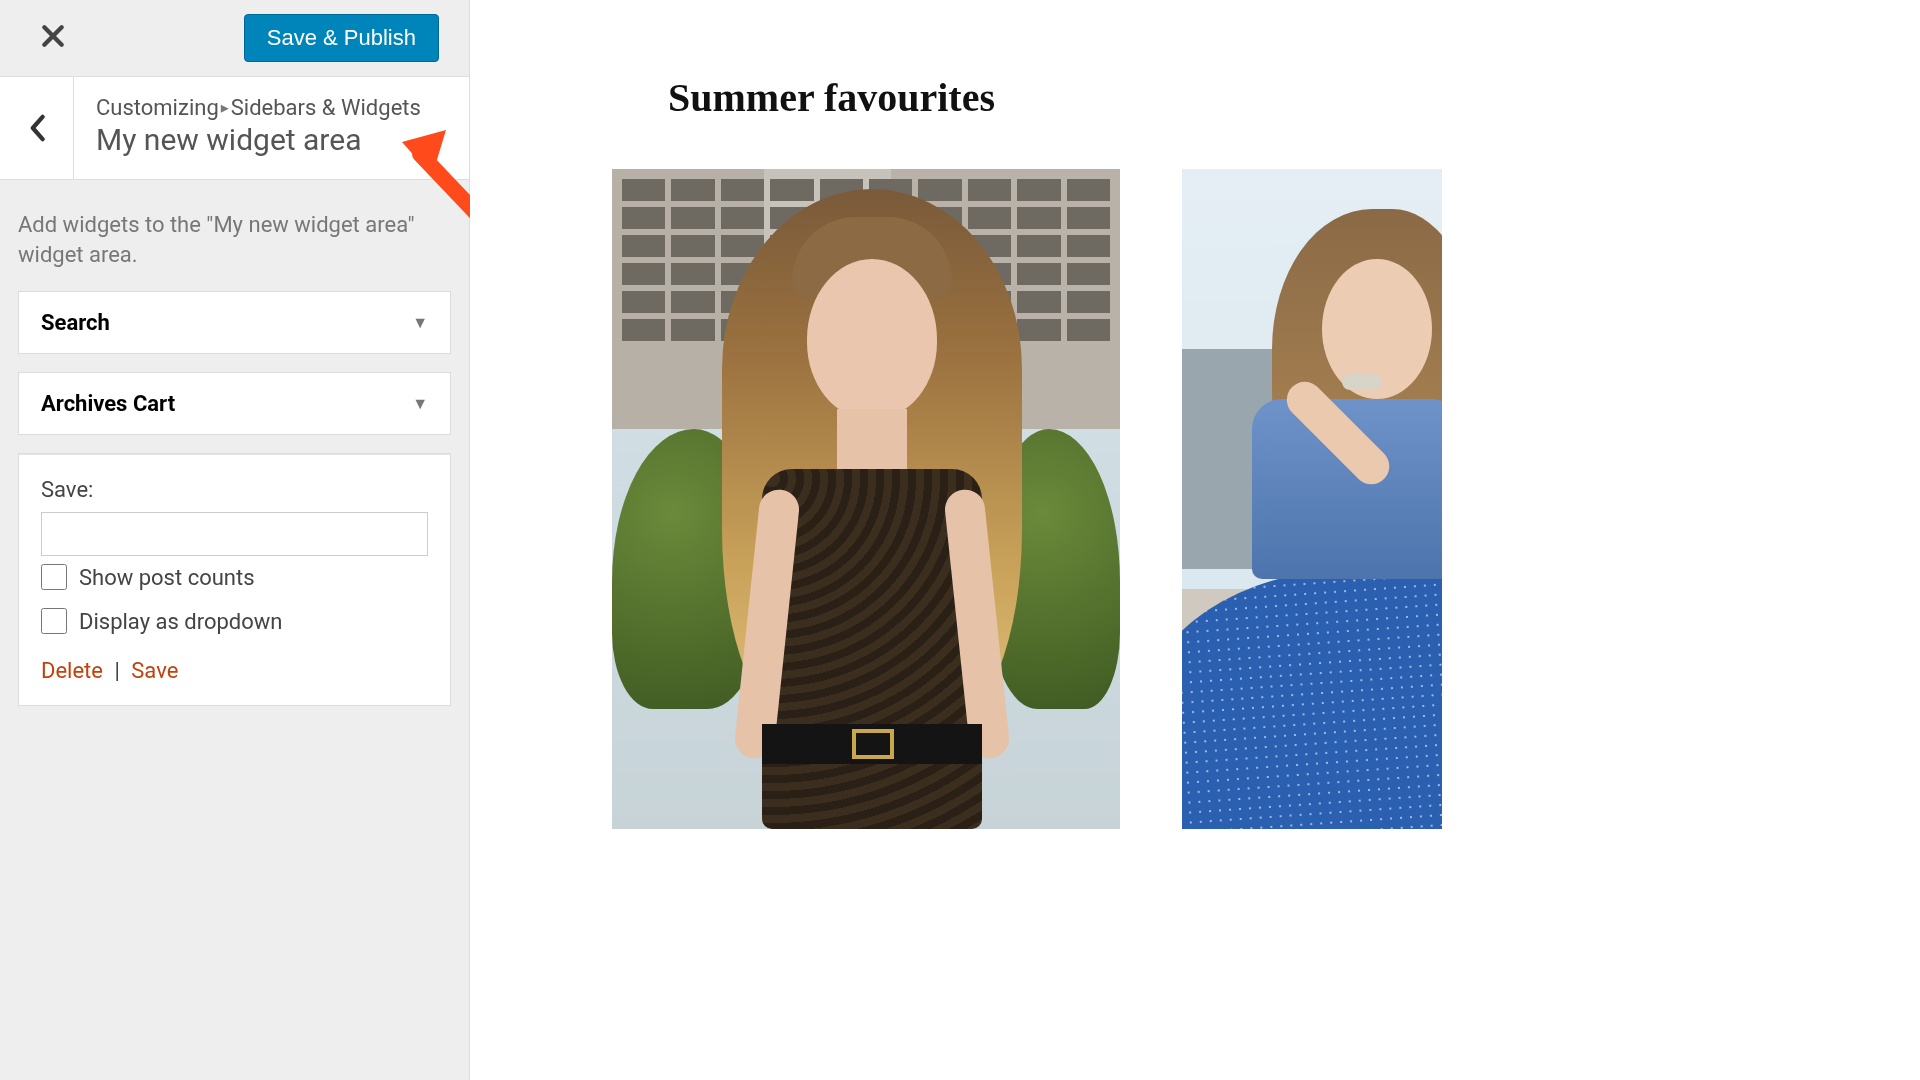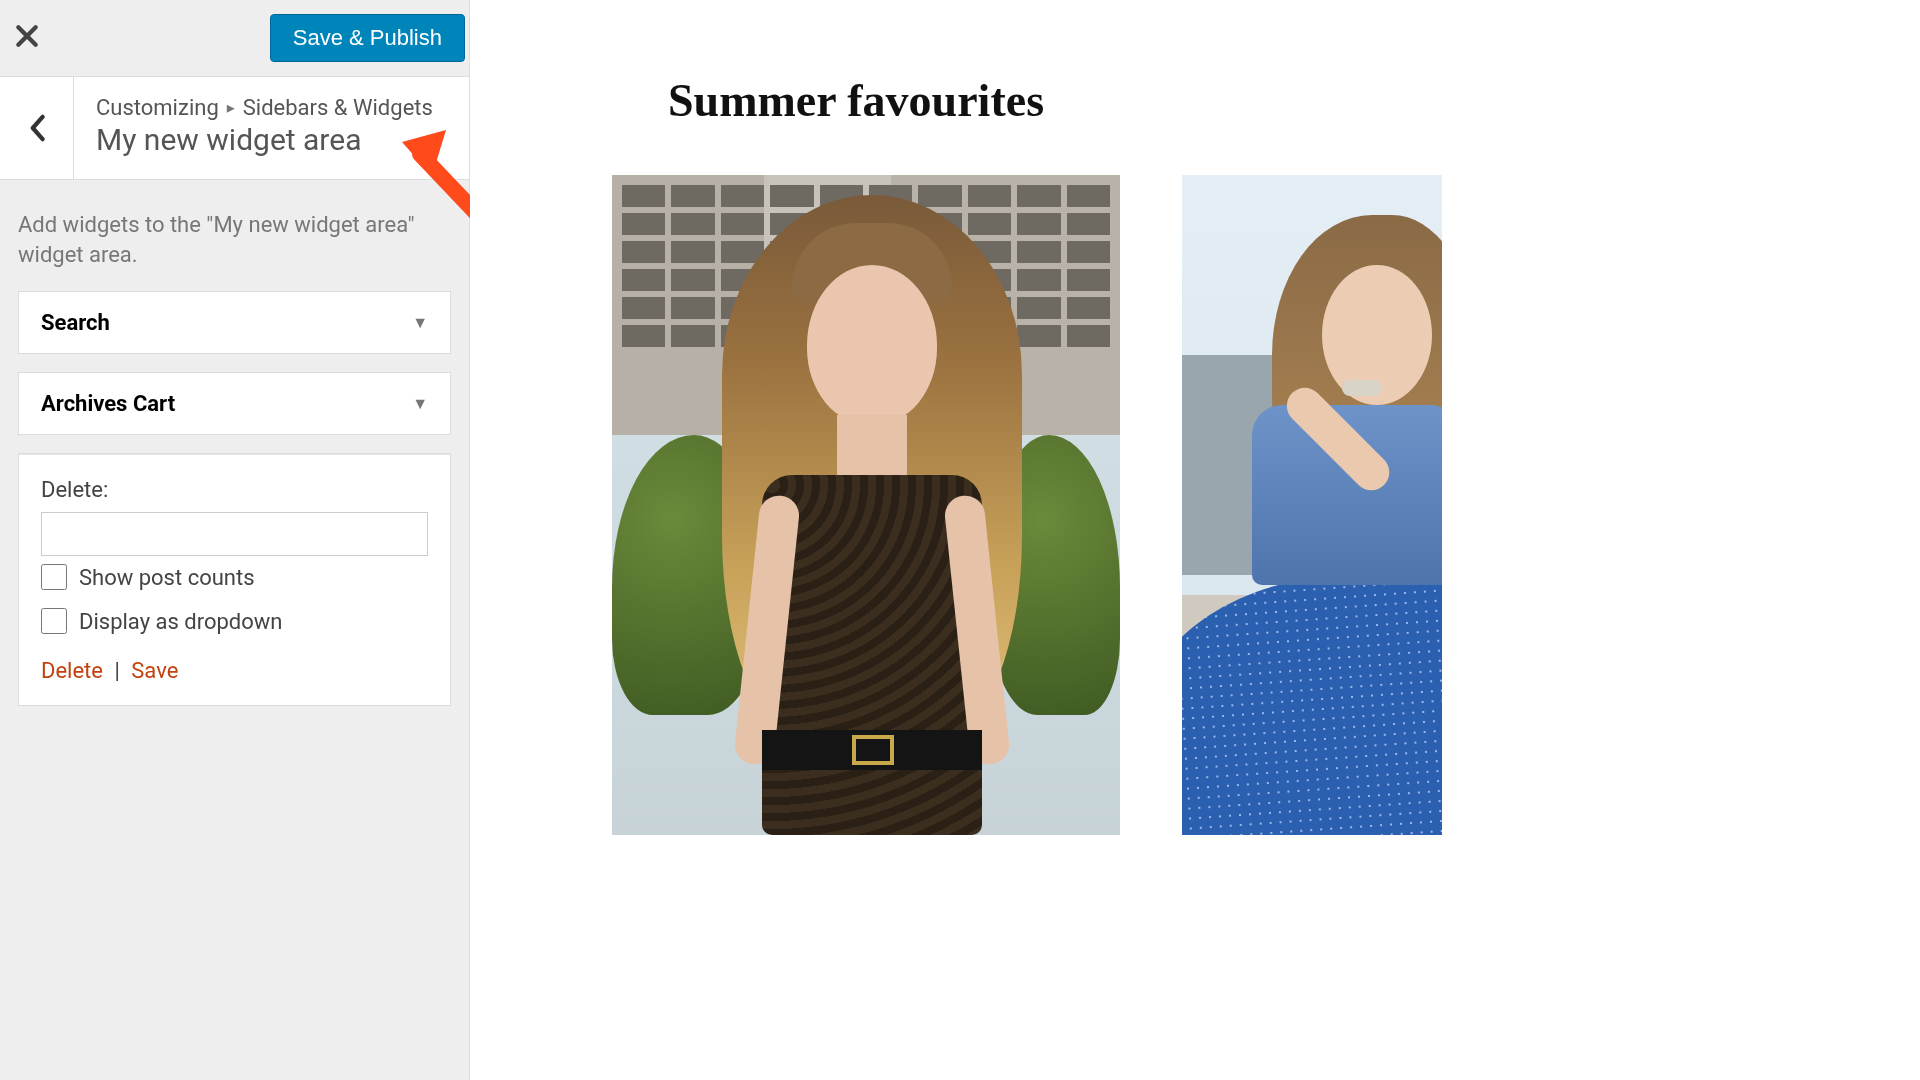--- a/index.html
+++ b/index.html
@@ -12,21 +12,21 @@
   height: 100%;
   background: #eeeeee;
   border-right: 1px solid #ddd;
   display: flex;
   flex-direction: column;
 }
 .sidebar-top {
   display: flex;
   align-items: center;
   justify-content: space-between;
-  padding: 14px 4px;
+  padding: 14px 30px;
   border-bottom: 1px solid #ddd;
   background: #eeeeee;
 }
 .close-x {
   font-size: 32px;
   font-weight: 700;
   color: #555;
   cursor: pointer;
   user-select: none;
   padding: 4px 10px;
@@ -57,21 +57,21 @@
 }
 .back-btn svg { width: 18px; height: 28px; }
 .header-titles {
   padding: 18px 22px 22px 22px;
 }
 .breadcrumb {
   font-size: 22px;
   color: #555;
   display: flex;
   align-items: center;
-  gap: 8px;
+  gap: 2px;
 }
 .breadcrumb .caret { font-size: 16px; color: #777; }
 .section-title {
   font-size: 30px;
   color: #555;
   font-weight: 400;
   margin-top: 2px;
 }
 .desc {
   padding: 30px 18px 22px 18px;
@@ -159,21 +159,21 @@
 .preview {
   flex: 1;
   height: 100%;
   background: #fff;
   position: relative;
   overflow: hidden;
   padding-left: 142px;
 }
 .preview-title {
   font-family: Georgia, "Times New Roman", serif;
-  font-size: 46px;
+  font-size: 40px;
   font-weight: 700;
   color: #111;
   margin-top: 74px;
   margin-bottom: 48px;
   margin-left: 56px;
 }
 .gallery {
   display: flex;
   gap: 62px;
 }
@@ -265,21 +265,21 @@
 
     <div class="widget">
       <div class="widget-head">
         <span class="label">Archives Cart</span>
         <span class="caret-icon">▼</span>
       </div>
     </div>
 
     <div class="widget">
       <div class="widget-body">
-        <label class="field-label">Delete:</label>
+        <label class="field-label">Save:</label>
         <input type="text" class="text-input" value="" style="">
         <label class="checkbox-row" style="margin-top:8px;">
           <input type="checkbox" style="">
           <span>Show post counts</span>
         </label>
         <label class="checkbox-row">
           <input type="checkbox" style="">
           <span>Display as dropdown</span>
         </label>
         <div class="widget-actions">

